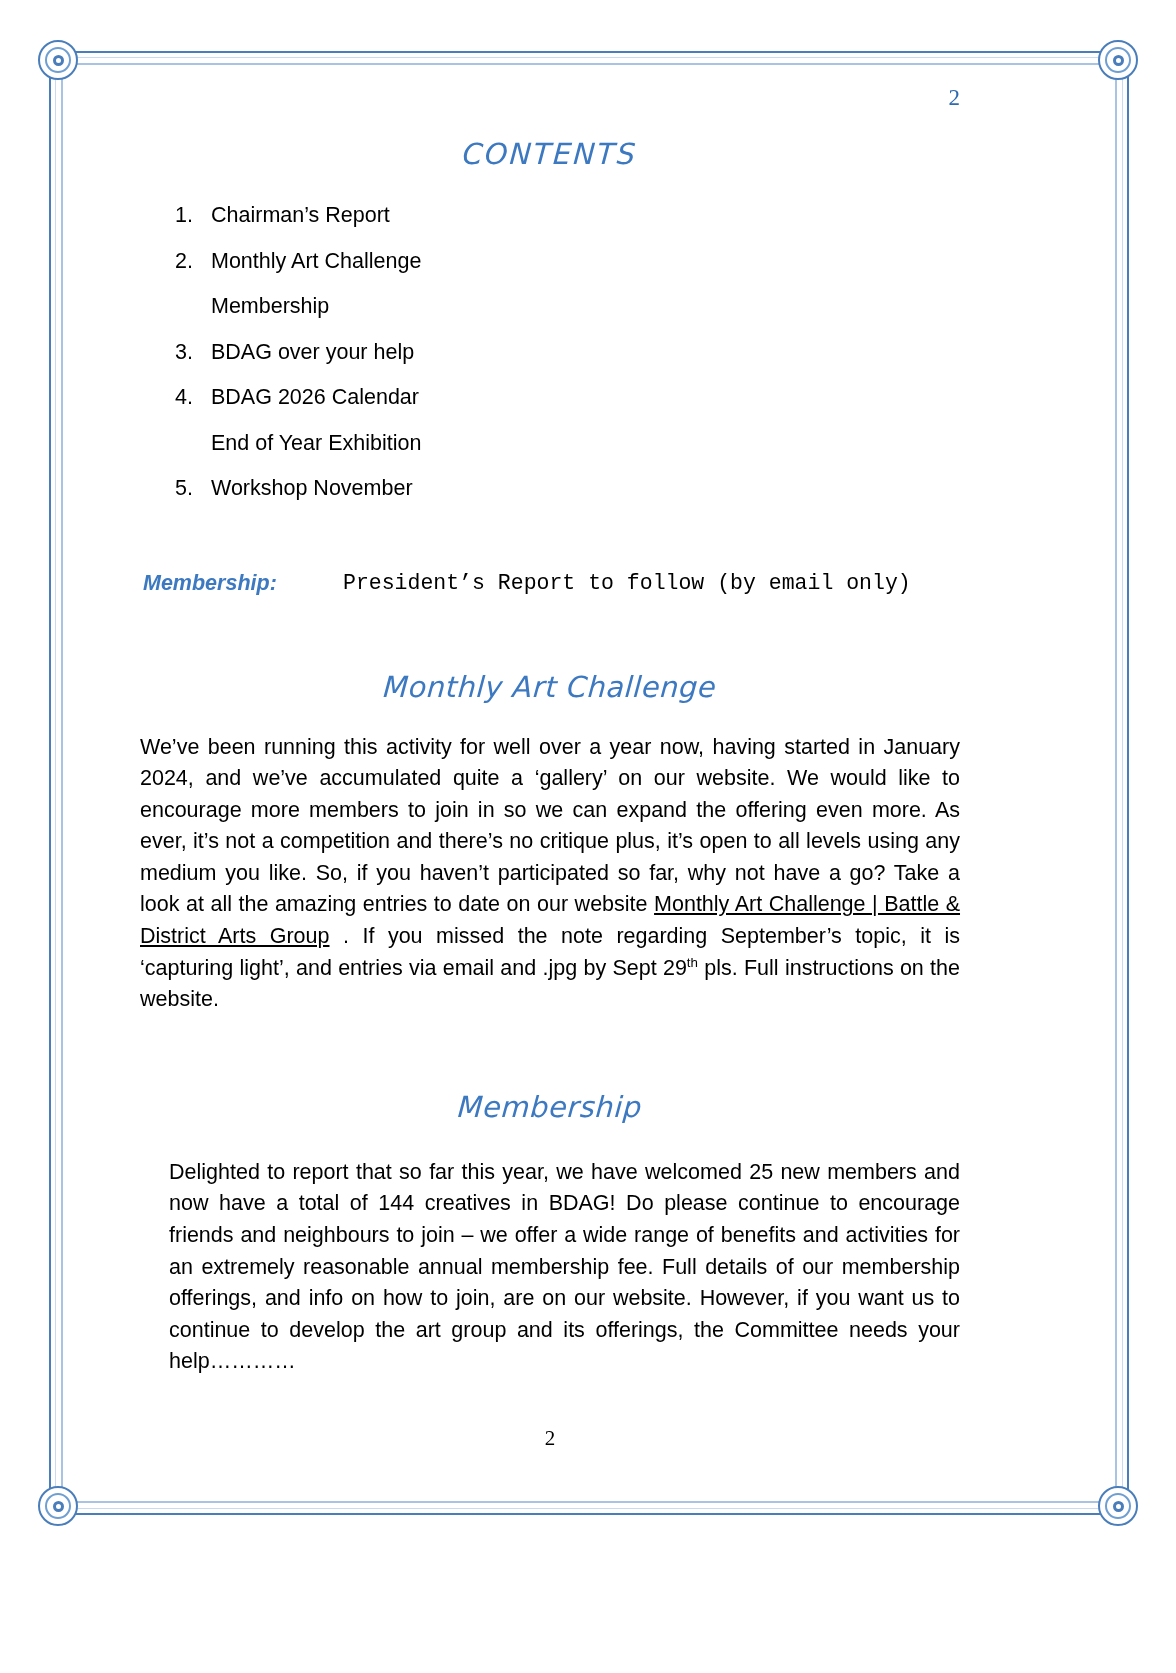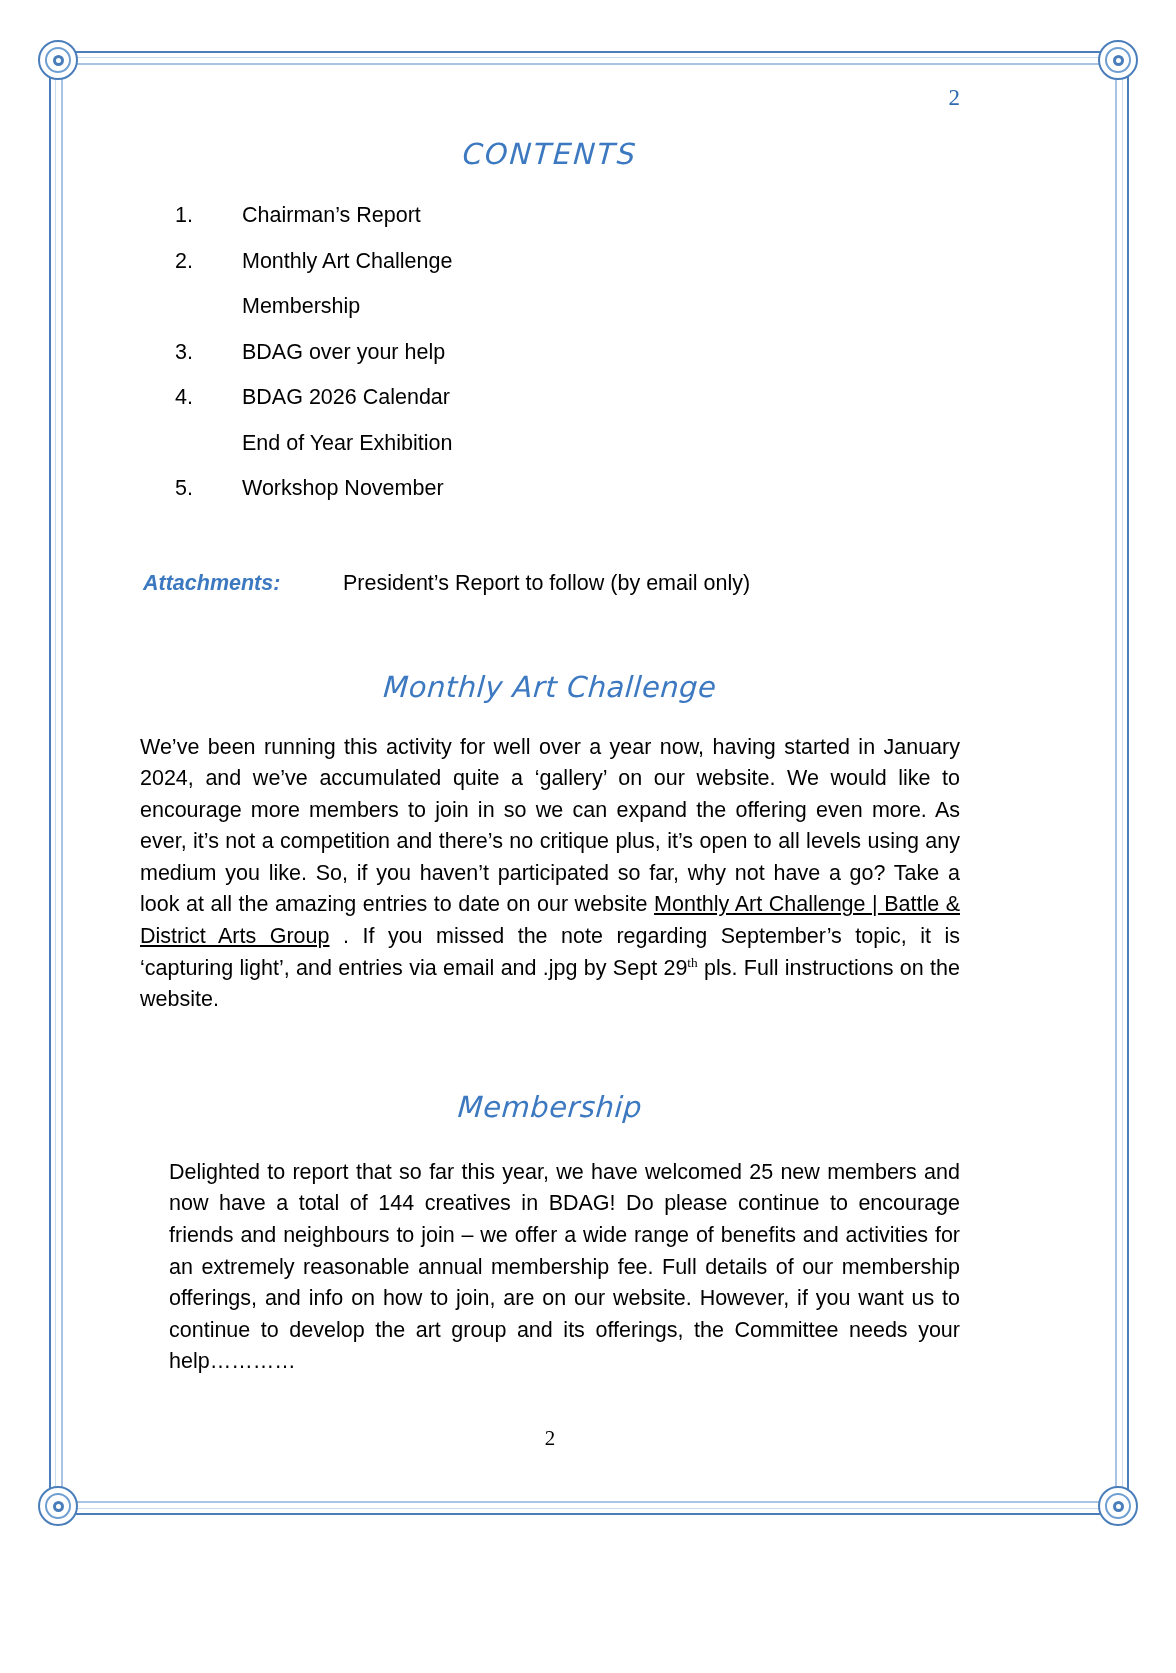--- a/index.html
+++ b/index.html
@@ -133,38 +133,38 @@
     font-size: 21.5px;
     color: #000000;
     line-height: 45.5px;
     padding-left: 35px;
   }
   .toc-num {
     width: 36px;
     flex: 0 0 36px;
     text-align: left;
   }
-  .toc-label { flex: 1 1 auto; margin-left: 31px; }
+  .toc-label { flex: 1 1 auto; }
   .toc-row.sub .toc-num { visibility: hidden; }
 
   .attachments-row {
     display: flex;
     margin-top: 56px;
     padding-left: 3px;
     font-size: 21.5px;
     line-height: 30px;
   }
   .attachments-label {
     color: #3c79c0;
     font-style: italic;
     font-weight: bold;
     width: 200px;
     flex: 0 0 200px;
   }
-  .attachments-value { color: #000000; }
+  .attachments-value { color: #000000; font-family: Liberation Mono, monospace; }
 
   .heading-mac {
     margin-top: 72px;
     font-size: 29px;
   }
   .heading-membership {
     margin-top: 74px;
     font-size: 29px;
   }
 
@@ -177,21 +177,21 @@
     text-justify: inter-word;
     hyphens: none;
   }
   .body-par.second { margin-top: 33px; margin-left: 29px; }
 
   .lnk {
     text-decoration: underline;
     color: #000000;
   }
   .bold { font-weight: normal; }
-  sup { font-size: 0.62em; vertical-align: super; line-height: 0; font-family: Liberation Serif, serif; }
+  sup { font-size: 0.62em; vertical-align: super; line-height: 0; }
 
   .page-num-bottom {
     position: absolute;
     left: 0;
     top: 1341px;
     width: 820px;
     text-align: center;
     font-family: "Liberation Serif", serif;
     font-size: 21px;
     color: #000000;
@@ -242,21 +242,21 @@
         <span class="toc-num"></span>
         <span class="toc-label">End of Year Exhibition</span>
       </li>
       <li class="toc-row">
         <span class="toc-num">5.</span>
         <span class="toc-label">Workshop November</span>
       </li>
     </ul>
 
     <div class="attachments-row">
-      <span class="attachments-label">Attachments:</span>
+      <span class="attachments-label">Membership:</span>
       <span class="attachments-value">President’s Report to follow (by email only)</span>
     </div>
 
     <div class="heading-script heading-mac">Monthly Art Challenge</div>
 
     <p class="body-par"><span>We’ve been running this activity for well over a year now, having started in January 2024, and we’ve accumulated quite a ‘gallery’ on our website. We would like to encourage more members to join in so we can expand the offering even more. As ever, it’s not a competition and there’s no critique plus, it’s open to all levels using any medium you like. So, if you haven’t participated so far, why not have a go? Take a look at all the amazing entries to date on our website </span><span class="lnk">Monthly Art Challenge | Battle &amp; District Arts Group</span><span> . If you missed the note regarding September’s topic, it is </span><span class="bold">‘capturing light’,</span><span> and entries via email and .jpg by Sept 29</span><sup>th</sup><span> pls. Full instructions on the website.</span></p>
 
     <div class="heading-script heading-membership">Membership</div>
 
     <p class="body-par second">Delighted to report that so far this year, we have welcomed 25 new members and now have a total of 144 creatives in BDAG! Do please continue to encourage friends and neighbours to join – we offer a wide range of benefits and activities for an extremely reasonable annual membership fee. Full details of our membership offerings, and info on how to join, are on our website. However, if you want us to continue to develop the art group and its offerings, the Committee needs your help…………</p>

